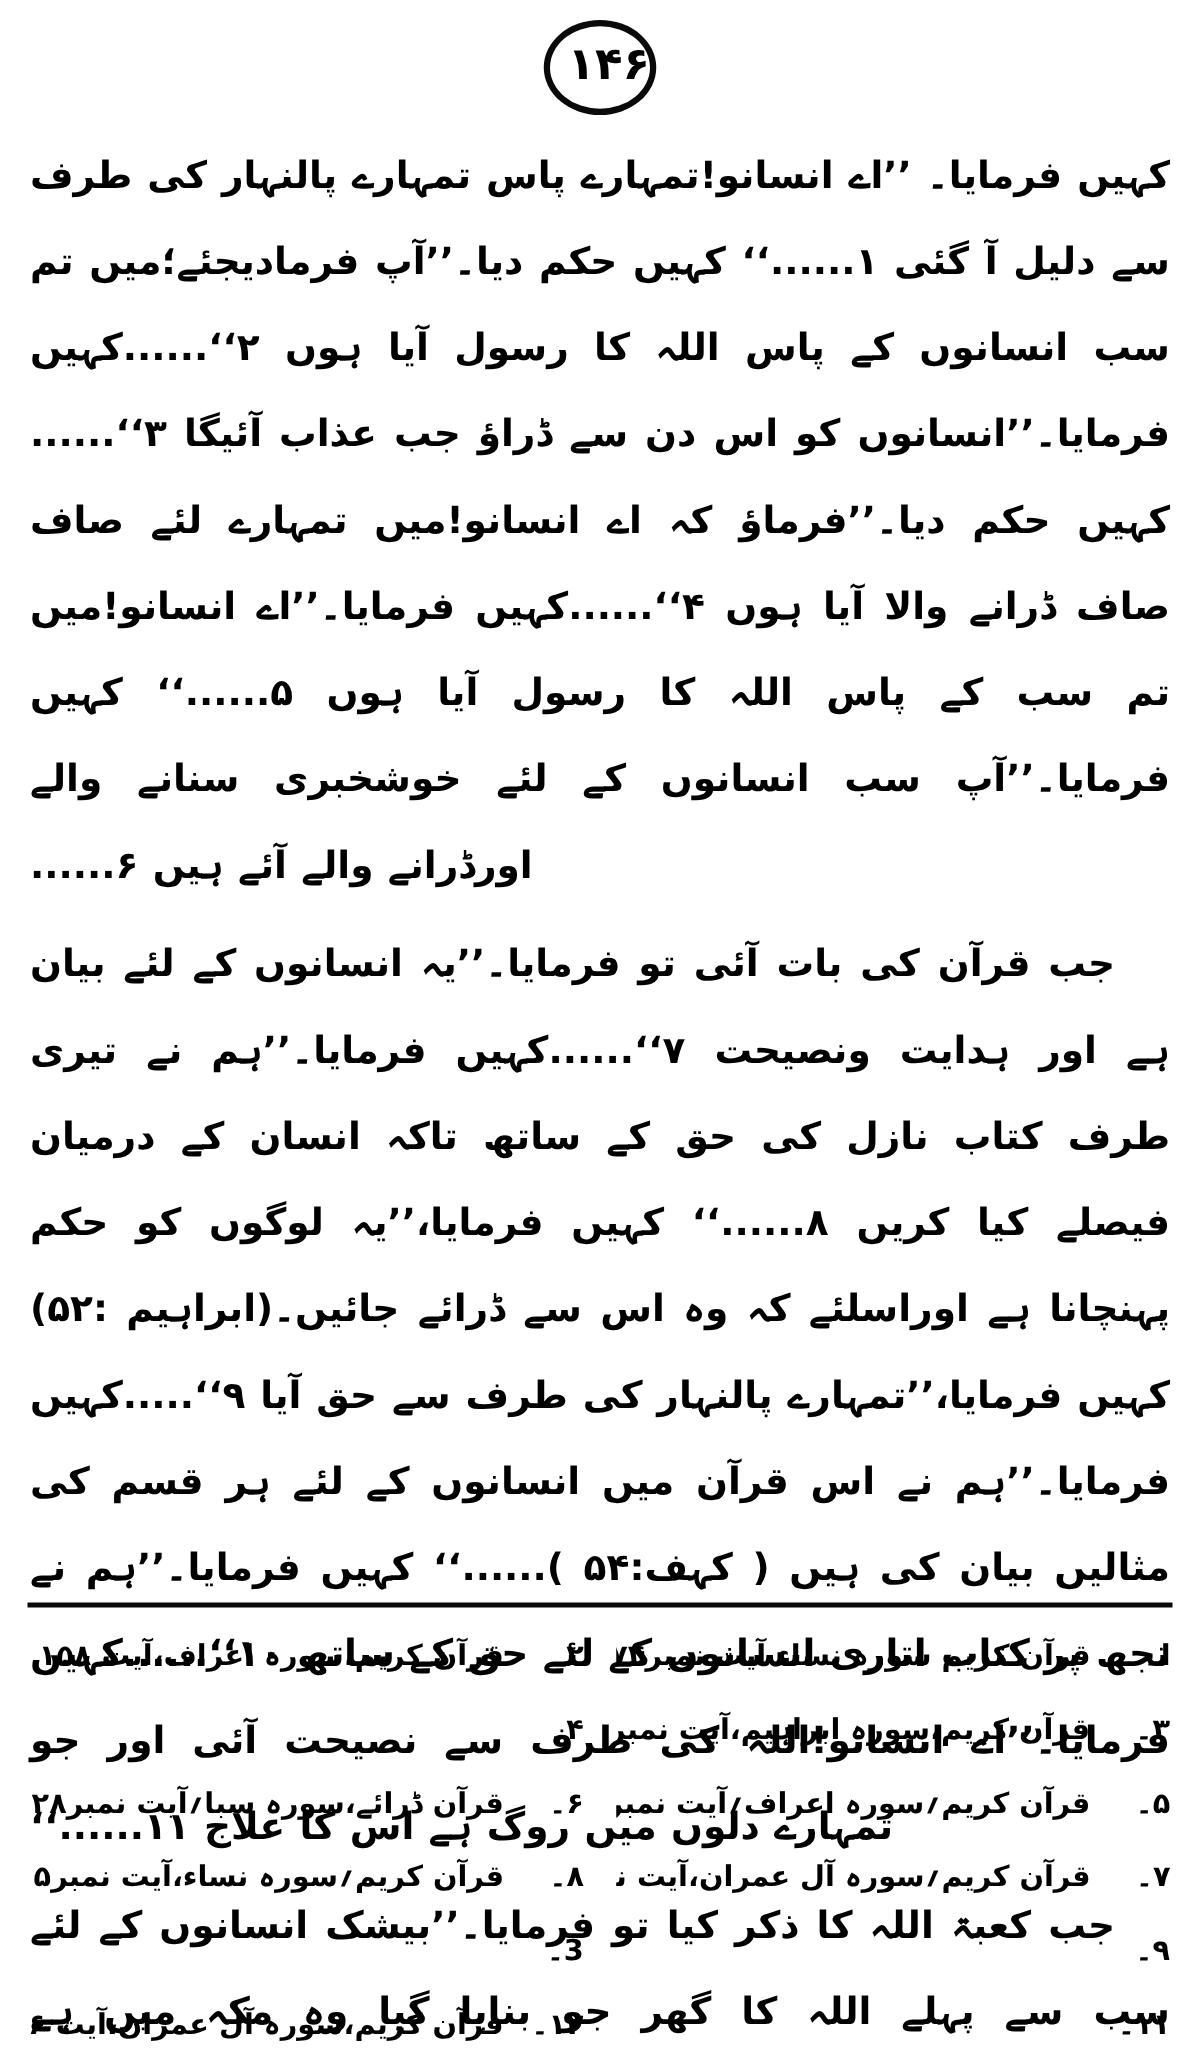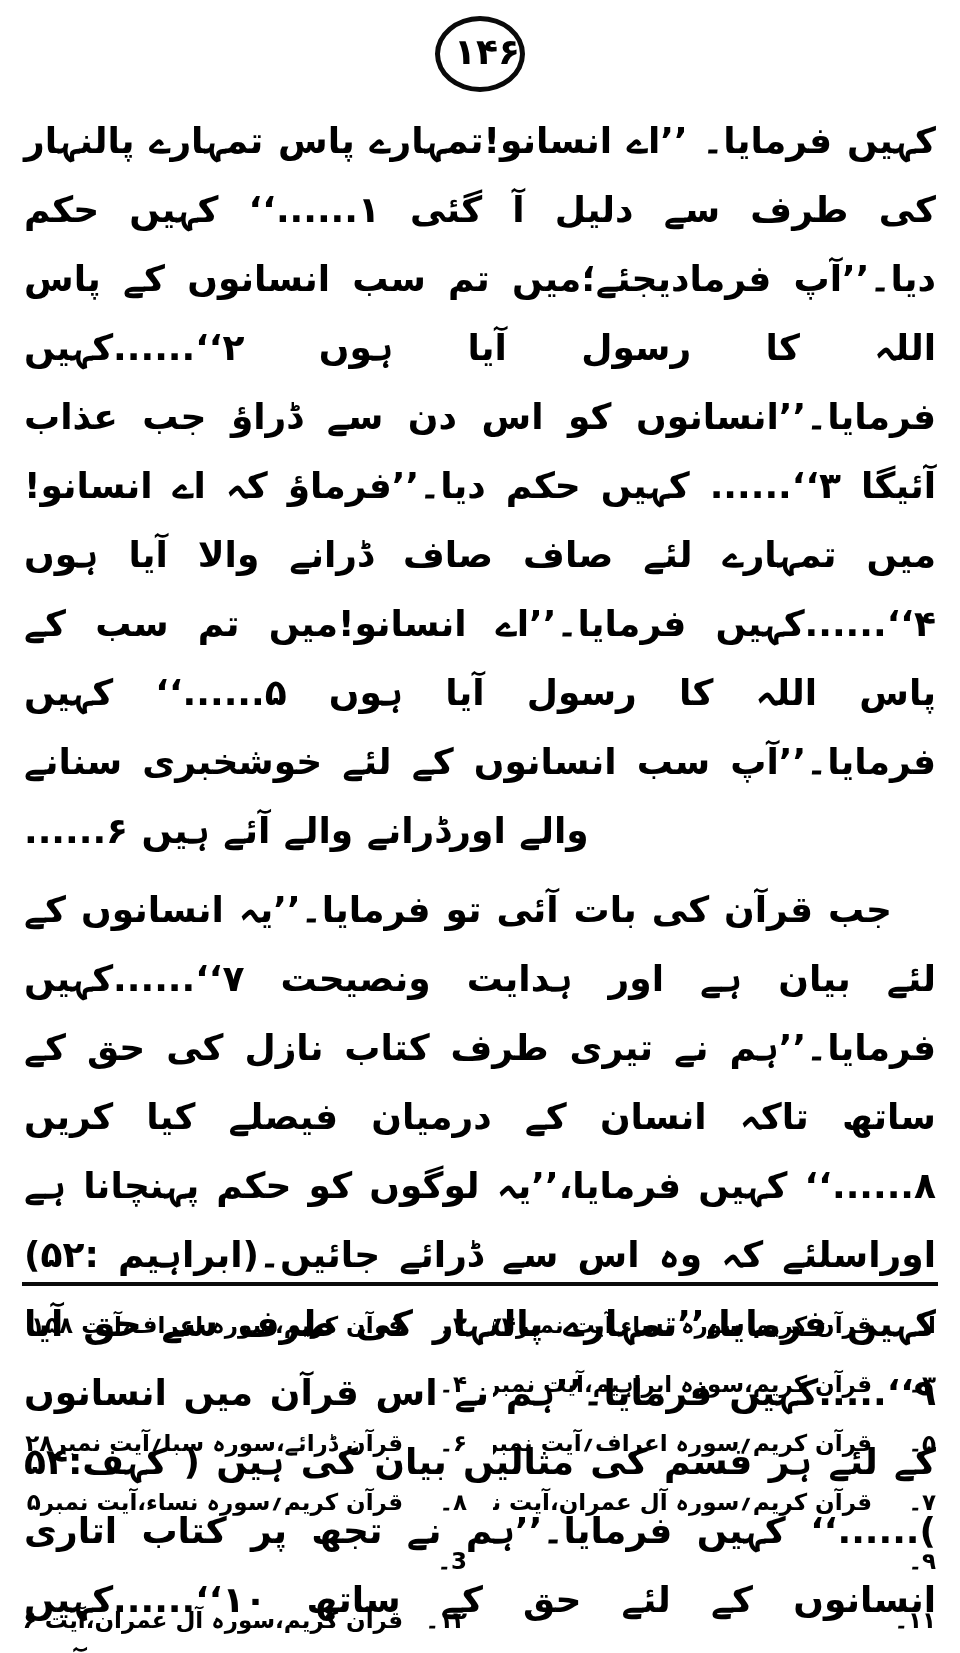--- a/index.html
+++ b/index.html
@@ -37,21 +37,21 @@
   }
   .body-text {
     position: absolute;
     top: 106px;
     right: 24px;
     left: 24px;
     direction: rtl;
   }
   .para {
     margin: 0;
-    font-size: 36px;
+    font-size: 30px;
     font-weight: 700;
     line-height: 69px;
     text-align: justify;
     text-align-last: left;
     word-spacing: 1px;
   }
   .para.indent {
     text-indent: 44px;
   }
   .para + .para {

